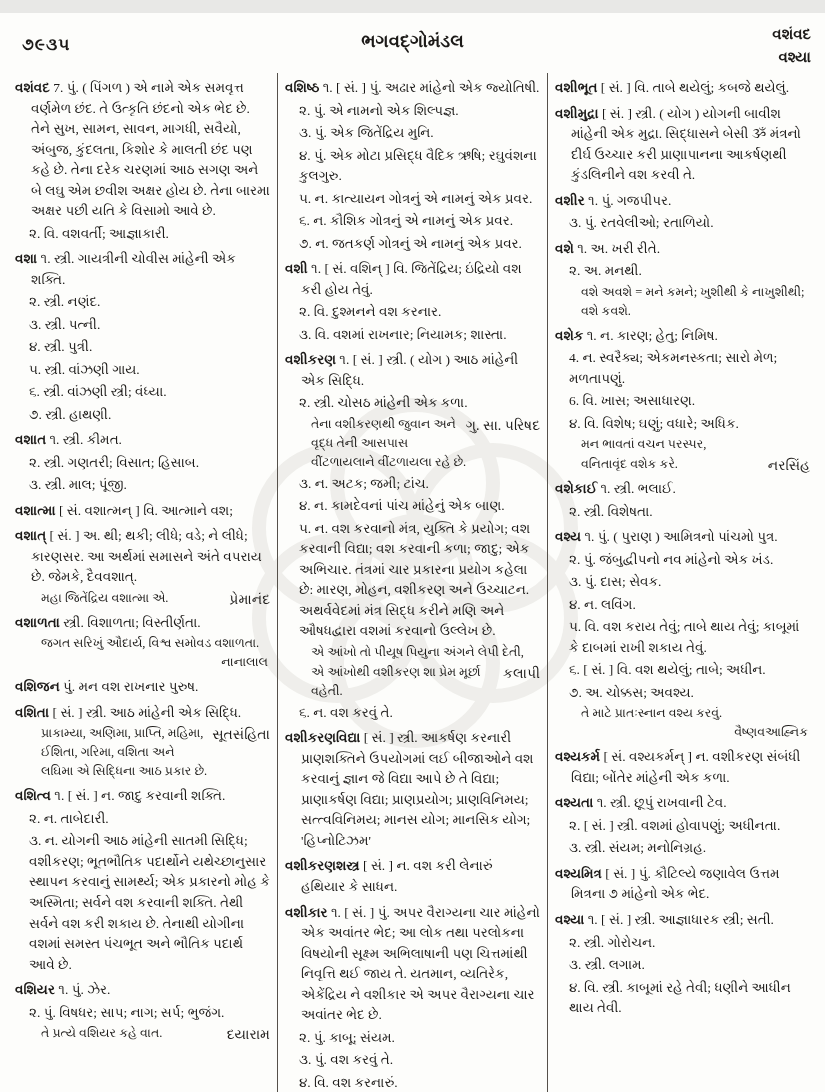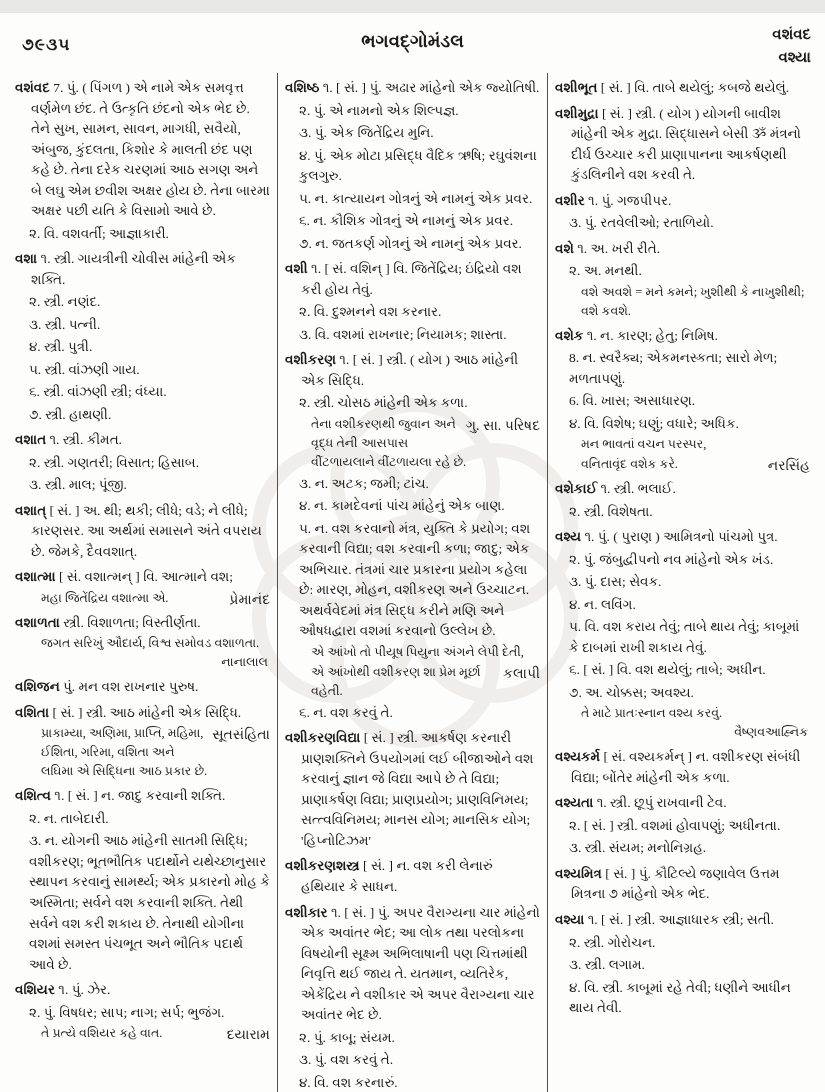--- a/index.html
+++ b/index.html
@@ -131,22 +131,22 @@
         <p class="blk entry"><span class="headword">વશા</span> <span>૧. સ્ત્રી. ગાયત્રીની ચોવીસ માંહેની એક શક્તિ.</span></p>
         <p class="blk sense">૨. સ્ત્રી. નણંદ.</p>
         <p class="blk sense">૩. સ્ત્રી. પત્ની.</p>
         <p class="blk sense">૪. સ્ત્રી. પુત્રી.</p>
         <p class="blk sense">૫. સ્ત્રી. વાંઝણી ગાય.</p>
         <p class="blk sense">૬. સ્ત્રી. વાંઝણી સ્ત્રી; વંધ્યા.</p>
         <p class="blk sense">૭. સ્ત્રી. હાથણી.</p>
         <p class="blk entry"><span class="headword">વશાત</span> <span>૧. સ્ત્રી. કીમત.</span></p>
         <p class="blk sense">૨. સ્ત્રી. ગણતરી; વિસાત; હિસાબ.</p>
         <p class="blk sense">૩. સ્ત્રી. માલ; પૂંજી.</p>
+        <p class="blk entry"><span class="headword">વશાત્મા</span> <span>[ સં. વશાત્મન્ ] વિ. આત્માને વશ;</span></p>
         <p class="blk entry"><span class="headword">વશાત્</span> <span>[ સં. ] અ. થી; થકી; લીધે; વડે; ને લીધે; કારણસર. આ અર્થમાં સમાસને અંતે વપરાય છે. જેમકે, દૈવવશાત્.</span></p>
-        <p class="blk entry"><span class="headword">વશાત્મા</span> <span>[ સં. વશાત્મન્ ] વિ. આત્માને વશ;</span></p>
         <p class="blk quote"><span class="cite-inline">પ્રેમાનંદ</span><span>મહા જિતેંદ્રિય વશાત્મા એ.</span></p>
         <p class="blk entry"><span class="headword">વશાળતા</span> <span>સ્ત્રી. વિશાળતા; વિસ્તીર્ણતા.</span></p>
         <p class="blk quote">જગત સરિખું ઔદાર્ય, વિશ્વ સમોવડ વશાળતા.</p>
         <p class="blk cite">નાનાલાલ</p>
         <p class="blk entry"><span class="headword">વશિજન</span> <span>પું. મન વશ રાખનાર પુરુષ.</span></p>
         <p class="blk entry"><span class="headword">વશિતા</span> <span>[ સં. ] સ્ત્રી. આઠ માંહેની એક સિદ્ધિ.</span></p>
         <p class="blk quote"><span class="cite-inline">સૂતસંહિતા</span><span>પ્રાકામ્યા, અણિમા, પ્રાપ્તિ, મહિમા, ઈશિતા, ગરિમા, વશિતા અને લઘિમા એ સિદ્ધિના આઠ પ્રકાર છે.</span></p>
         <p class="blk entry"><span class="headword">વશિત્વ</span> <span>૧. [ સં. ] ન. જાદુ કરવાની શક્તિ.</span></p>
         <p class="blk sense">૨. ન. તાબેદારી.</p>
         <p class="blk sense">૩. ન. યોગની આઠ માંહેની સાતમી સિદ્ધિ; વશીકરણ; ભૂતભૌતિક પદાર્થોને યથેચ્છાનુસાર સ્થાપન કરવાનું સામર્થ્ય; એક પ્રકારનો મોહ કે અસ્મિતા; સર્વને વશ કરવાની શક્તિ. તેથી સર્વને વશ કરી શકાય છે. તેનાથી યોગીના વશમાં સમસ્ત પંચભૂત અને ભૌતિક પદાર્થ આવે છે.</p>
@@ -185,21 +185,21 @@
     <div class="col-divider"></div>
     <div class="column">
         <p class="blk entry"><span class="headword">વશીભૂત</span> <span>[ સં. ] વિ. તાબે થયેલું; કબજે થયેલું.</span></p>
         <p class="blk entry"><span class="headword">વશીમુદ્રા</span> <span>[ સં. ] સ્ત્રી. ( યોગ ) યોગની બાવીશ માંહેની એક મુદ્રા. સિદ્ધાસને બેસી ૐ મંત્રનો દીર્ઘ ઉચ્ચાર કરી પ્રાણાપાનના આકર્ષણથી કુંડલિનીને વશ કરવી તે.</span></p>
         <p class="blk entry"><span class="headword">વશીર</span> <span>૧. પું. ગજપીપર.</span></p>
         <p class="blk sense">૩. પું. રતવેલીઓ; રતાળિયો.</p>
         <p class="blk entry"><span class="headword">વશે</span> <span>૧. અ. ખરી રીતે.</span></p>
         <p class="blk sense">૨. અ. મનથી.</p>
         <p class="blk quote">વશે અવશે = મને કમને; ખુશીથી કે નાખુશીથી; વશે કવશે.</p>
         <p class="blk entry"><span class="headword">વશેક</span> <span>૧. ન. કારણ; હેતુ; નિમિષ.</span></p>
-        <p class="blk sense">8. ન. સ્વરૈક્ય; એકમનસ્કતા; સારો મેળ; મળતાપણું.</p>
+        <p class="blk sense">4. ન. સ્વરૈક્ય; એકમનસ્કતા; સારો મેળ; મળતાપણું.</p>
         <p class="blk sense">6. વિ. ખાસ; અસાધારણ.</p>
         <p class="blk sense">૪. વિ. વિશેષ; ઘણું; વધારે; અધિક.</p>
         <p class="blk quote">મન ભાવતાં વચન પરસ્પર,</p>
         <p class="blk quote"><span class="cite-inline">નરસિંહ</span><span>વનિતાવૃંદ વશેક કરે.</span></p>
         <p class="blk entry"><span class="headword">વશેકાઈ</span> <span>૧. સ્ત્રી. ભલાઈ.</span></p>
         <p class="blk sense">૨. સ્ત્રી. વિશેષતા.</p>
         <p class="blk entry"><span class="headword">વશ્ય</span> <span>૧. પું. ( પુરાણ ) આમિત્રનો પાંચમો પુત્ર.</span></p>
         <p class="blk sense">૨. પું. જંબુદ્વીપનો નવ માંહેનો એક ખંડ.</p>
         <p class="blk sense">૩. પું. દાસ; સેવક.</p>
         <p class="blk sense">૪. ન. લવિંગ.</p>

